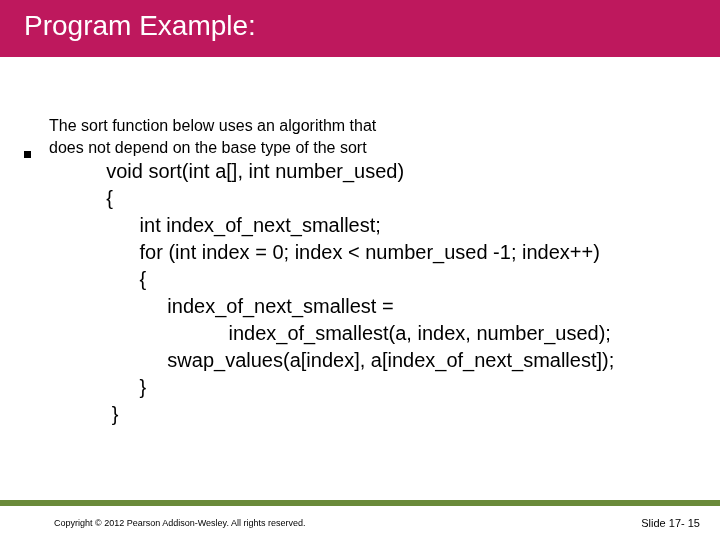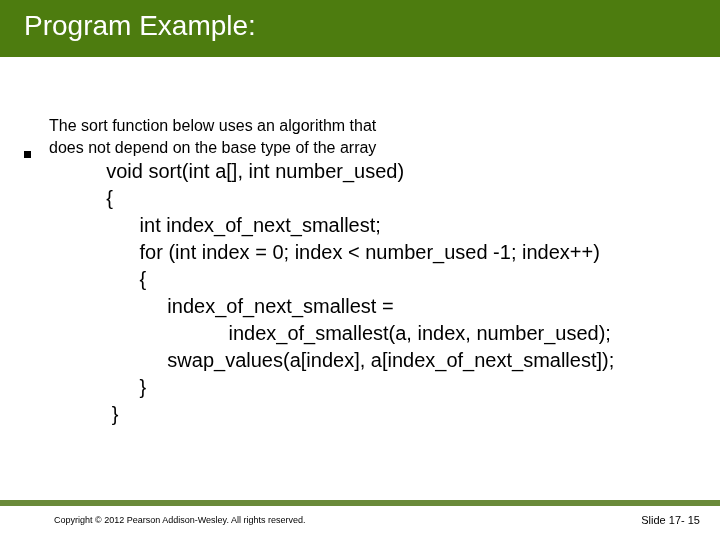--- a/index.html
+++ b/index.html
@@ -3,21 +3,21 @@
 <meta charset="utf-8">
 <style>
   * { margin: 0; padding: 0; box-sizing: border-box; }
   html, body { width: 720px; height: 540px; overflow: hidden; }
   body {
     font-family: Arial, Helvetica, sans-serif;
     background: #ffffff;
     position: relative;
   }
   .title-block {
-    background: #4d7c0f;
+    background: #be185d;
     color: #ffffff;
     padding: 8px 24px 14px 24px;
   }
   .title-block h1 {
     font-size: 28px;
     font-weight: 400;
     line-height: 1.25;
   }
   .content {
     padding: 10px 24px 0 24px;
@@ -59,21 +59,21 @@
     bottom: 34px;
     width: 720px;
     height: 6px;
     background: #6a8a3a;
   }
   .footer {
     position: absolute;
     left: 0;
     bottom: 0;
     width: 720px;
-    height: 40px;
+    height: 34px;
     display: flex;
     align-items: center;
     justify-content: space-between;
     padding: 0 20px 0 54px;
   }
   .copyright {
     font-size: 9px;
     color: #000000;
   }
   .slide-num {
@@ -89,21 +89,21 @@
     <span>Program Example:</span><br>
   </h1>
 </div>
 
 <div class="content">
 
   <div class="bullet-row">
     <div class="bullet"></div>
     <div class="body-text">
       <span>The sort function below uses an algorithm that</span><br>
-      <span>does not depend on the base type of the array</span>
+      <span>does not depend on the base type of the sort</span>
     </div>
   </div>
 
   <div class="code-indent">    void sort(int a[], int number_used)
     {
           int index_of_next_smallest;
           for (int index = 0; index &lt; number_used -1; index++)
           {
                index_of_next_smallest = 
                           index_of_smallest(a, index, number_used);

